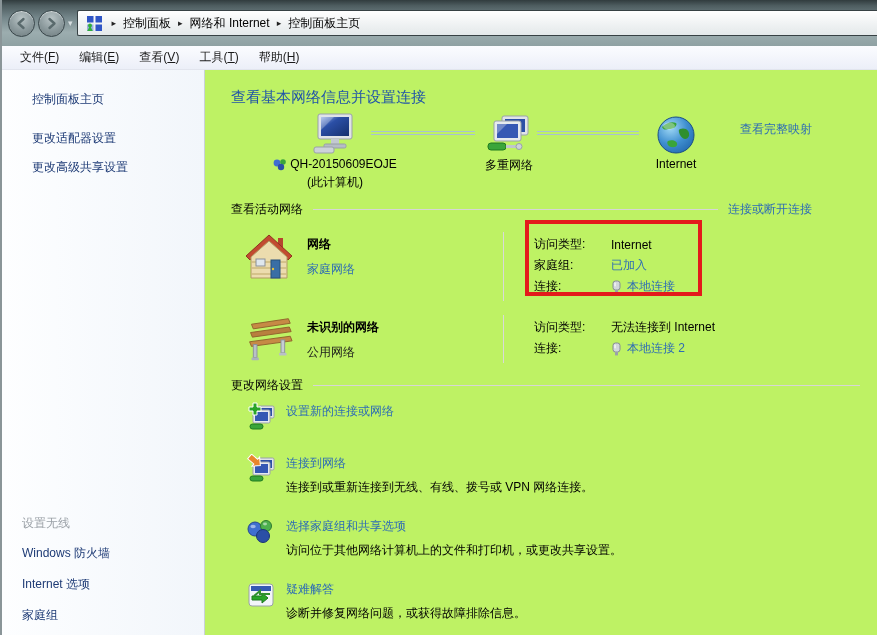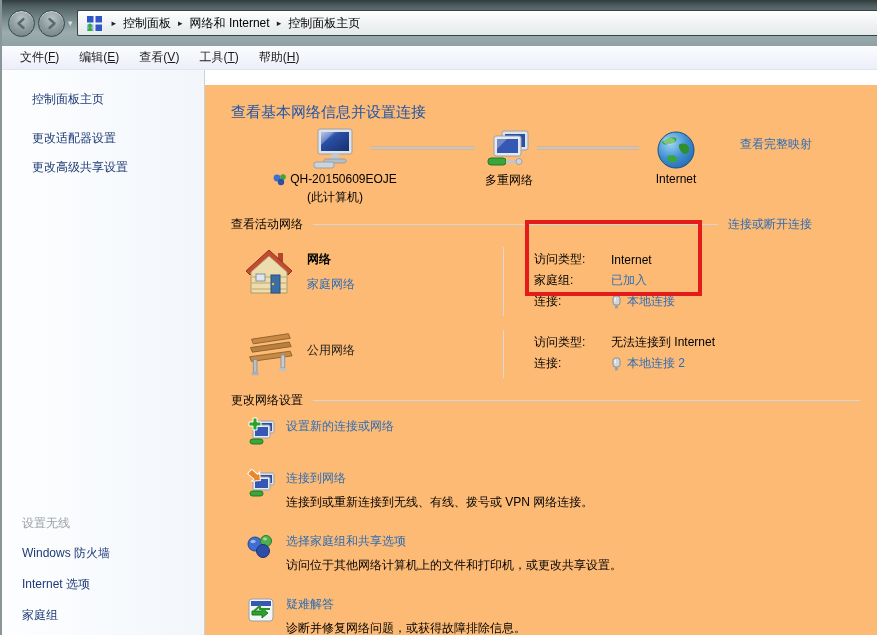--- a/index.html
+++ b/index.html
@@ -25,21 +25,21 @@
 
   
   .app-body { display:flex; height:565px; }
   .sidebar { position:relative; width:203px; background:linear-gradient(90deg,#fdfeff,#f2f6fb); border-right:1px solid #c9d1da; padding:15px 0 0 0; }
   .side-item { padding:6px 10px 6px 30px; color:var(--sidebar-link,#1d3a75); white-space:nowrap; }
   .side-home { margin-bottom:10px; }
   .see-also { position:absolute; left:0; bottom:4px; width:100%; }
   .see-hdr { color:#9aa0a6; padding:6px 10px 6px 20px; }
   .see-item { padding:7px 10px 7px 20px; color:var(--sidebar-link,#1d3a75); white-space:nowrap; }
 
-  .content { position:relative; flex:1; padding:18px 17px 12px 26px; background:#fdba74;margin-top:15px; }
+  .content { position:relative; flex:1; padding:18px 17px 12px 26px; background:#bef264; }
   .page-title { font-size:15px; color:var(--title-blue,#2155a8); font-weight:400; }
 
   
   .map-area { position:relative; height:82px; margin-top:4px; }
   .map-node { position:absolute; text-align:center; }
   .map-node .nicon { height:44px; display:flex; align-items:flex-end; justify-content:center; }
   .map-label { margin-top:2px; color:#000; white-space:nowrap; }
   .map-sub { color:#000; }
   .name-wrap { display:inline-flex; align-items:center; gap:3px; }
   .map-line { position:absolute; top:20px; height:4px; border-top:1px solid #a9c0d6; border-bottom:1px solid #a9c0d6; }
@@ -255,20 +255,21 @@
           <svg class="net-icon" viewBox="0 0 50 52" style="height:48px">
             <path d="M6 10 L46 4 L48 9 L8 15 Z" fill="#c68a45" stroke="#8f5f2a"></path>
             <path d="M5 19 L47 13 L49 18 L7 24 Z" fill="#b87f3e" stroke="#8f5f2a"></path>
             <path d="M4 29 L48 23 L50 28 L6 34 Z" fill="#c68a45" stroke="#8f5f2a"></path>
             <rect x="8" y="32" width="4" height="14" fill="#b9c0c7" stroke="#8a9198"></rect>
             <rect x="38" y="27" width="4" height="14" fill="#c6cdd3" stroke="#8a9198"></rect>
             <rect x="6" y="46" width="8" height="3" rx="1" fill="#aab2ba"></rect>
             <rect x="36" y="41" width="8" height="3" rx="1" fill="#b9c0c7"></rect>
           </svg>
           <div class="net-name-col">
+            <div class="net-name">未识别的网络</div>
             <div class="net-cat">公用网络</div>
           </div>
           <div class="net-details" style="min-height:48px">
             <div class="detail-row">
               <span class="detail-label">访问类型:</span>
               <span class="detail-value">无法连接到 Internet</span>
             </div>
             <div class="detail-row">
               <span class="detail-label">连接:</span>
               <span class="detail-value link">

